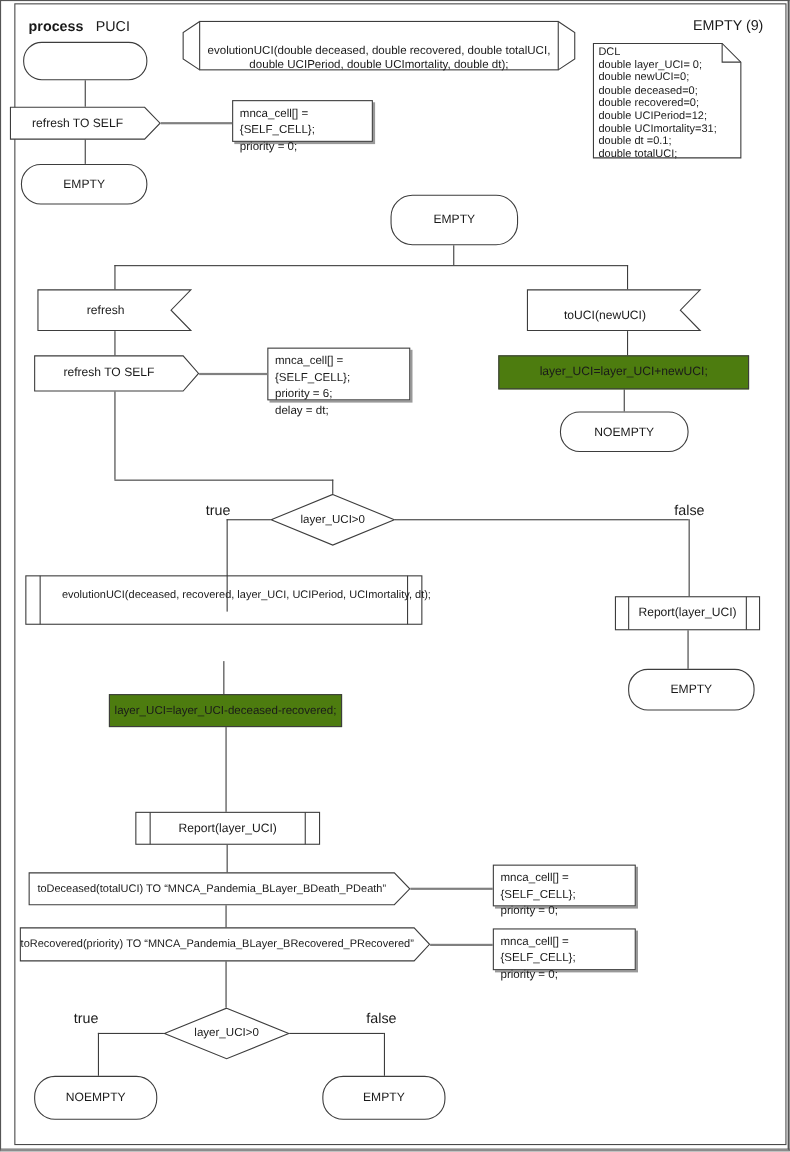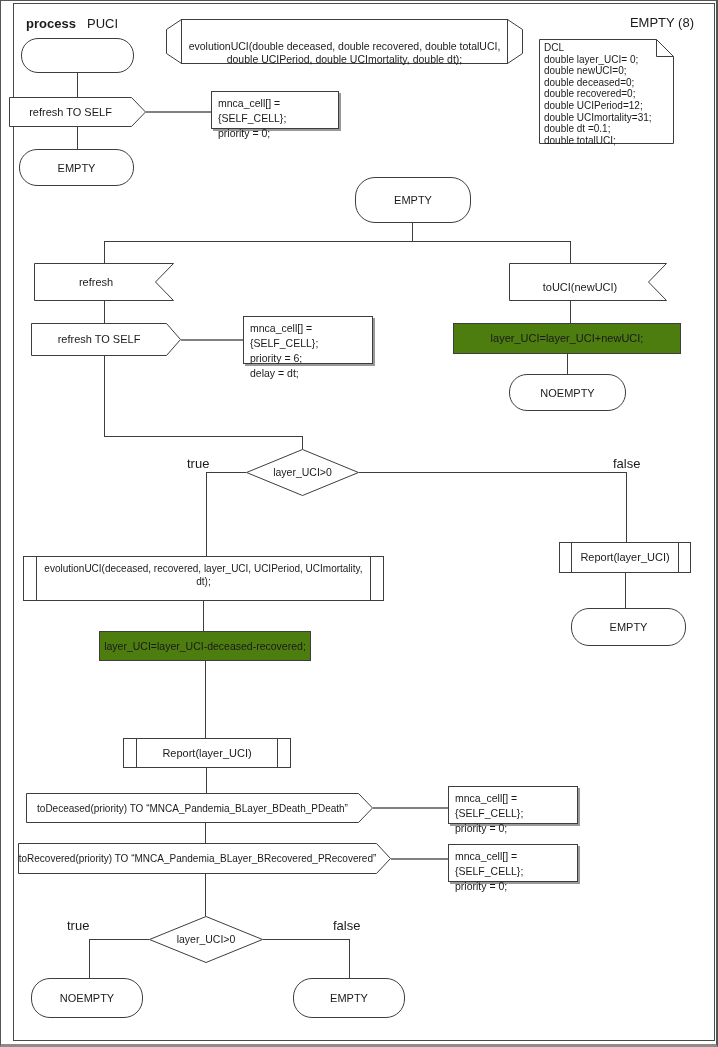--- a/index.html
+++ b/index.html
@@ -46,21 +46,21 @@
   }
 </style>
 </head>
 <body>
 
 <div class="canvas">
   <div class="frame"></div>
 
   <div class="lbl bold" style="left:25px;top:15px;">process</div>
   <div class="lbl" style="left:86px;top:15px;">PUCI</div>
-  <div class="lbl" style="left:600px;top:14px;width:93px;text-align:right;">EMPTY (8)</div>
+  <div class="lbl" style="left:600px;top:14px;width:93px;text-align:right;">EMPTY (9)</div>
 
   <div class="state" style="left:20px;top:37px;width:113px;height:35px;border-radius:17px;"></div>
 
   <div class="node" style="left:165px;top:18px;width:357px;height:45px;">
     <svg width="357" height="45">
       <path class="nofill" d="M15.5,0.5 L0.5,10.5 L0.5,34.5 L15.5,44.5"></path>
       <path class="nofill" d="M341.5,0.5 L356.5,10.5 L356.5,34.5 L341.5,44.5"></path>
       <rect x="15.5" y="0.5" width="326" height="44"></rect>
     </svg>
     <div class="txt" style="left:18px;right:18px;margin-top:23px;">evolutionUCI(double deceased, double recovered, double totalUCI,
@@ -99,21 +99,21 @@
 
   <div class="state" style="left:354px;top:176px;width:116px;height:46px;border-radius:20px;">EMPTY</div>
 
   <div class="node" style="left:33px;top:262px;width:140px;height:38px;">
     <svg width="140" height="38">
         <polygon points="0.5,0.5 139.5,0.5 121.5,19 139.5,37.5 0.5,37.5"></polygon>
       </svg>
     <div class="txt" style="right:16px;font-size:11px;">refresh</div>
   </div>
 
-  <div class="node" style="left:508px;top:262px;width:158px;height:48px;">
+  <div class="node" style="left:478px;top:262px;width:158px;height:48px;">
     <svg width="158" height="38">
         <polygon points="0.5,0.5 157.5,0.5 139.5,19 157.5,37.5 0.5,37.5"></polygon>
       </svg>
     <div class="txt" style="right:16px;font-size:11px;">toUCI(newUCI)</div>
   </div>
 
   <div class="node" style="left:30px;top:322px;width:150px;height:33px;">
     <svg width="150" height="33">
         <polygon points="0.5,0.5 135.5,0.5 149.5,16.5 135.5,32.5 0.5,32.5"></polygon>
       </svg>
@@ -134,21 +134,21 @@
 
   <div class="node" style="left:245px;top:448px;width:113px;height:47px;">
     <svg width="113" height="47">
         <polygon points="56.5,0.5 112.5,23.5 56.5,46.5 0.5,23.5"></polygon>
       </svg>
     <div class="txt" style="font-size:10.5px;">layer_UCI&gt;0</div>
   </div>
   <div class="lbl" style="left:186px;top:455px;">true</div>
   <div class="lbl" style="left:612px;top:455px;">false</div>
 
-  <div class="node" style="left:22px;top:555px;width:361px;height:37px;">
+  <div class="node" style="left:22px;top:522px;width:361px;height:37px;padding-left:41px;">
     <svg width="361" height="45">
       <rect x="0.5" y="0.5" width="360" height="44"></rect>
       <line x1="13.5" y1="0.5" x2="13.5" y2="44.5"></line>
       <line x1="347.5" y1="0.5" x2="347.5" y2="44.5"></line>
     </svg>
     <div class="txt sm" style="left:15px;right:15px;">evolutionUCI(deceased, recovered, layer_UCI, UCIPeriod, UCImortality, dt);</div>
   </div>
 
   <div class="rectshape" style="left:98px;top:630px;width:212px;height:30px;">
     <div class="txt">layer_UCI=layer_UCI-deceased-recovered;</div>
@@ -160,21 +160,21 @@
       <line x1="13.5" y1="0.5" x2="13.5" y2="29.5"></line>
       <line x1="154.5" y1="0.5" x2="154.5" y2="29.5"></line>
     </svg>
     <div class="txt" style="font-size:11px;">Report(layer_UCI)</div>
   </div>
 
   <div class="node" style="left:25px;top:792px;width:347px;height:30px;">
     <svg width="347" height="30">
         <polygon points="0.5,0.5 332.5,0.5 346.5,15 332.5,29.5 0.5,29.5"></polygon>
       </svg>
-    <div class="txt sm" style="right:14px;">toDeceased(priority) TO “MNCA_Pandemia_BLayer_BDeath_PDeath”</div>
+    <div class="txt sm" style="right:14px;">toDeceased(totalUCI) TO “MNCA_Pandemia_BLayer_BDeath_PDeath”</div>
   </div>
 
   <div class="comment" style="left:447px;top:785px;width:130px;height:38px;">
     <div class="ctxt">mnca_cell[] = {SELF_CELL};
 priority = 0;</div>
   </div>
 
   <div class="node" style="left:17px;top:842px;width:373px;height:31px;">
     <svg width="373" height="31">
         <polygon points="0.5,0.5 358.5,0.5 372.5,15.5 358.5,30.5 0.5,30.5"></polygon>

